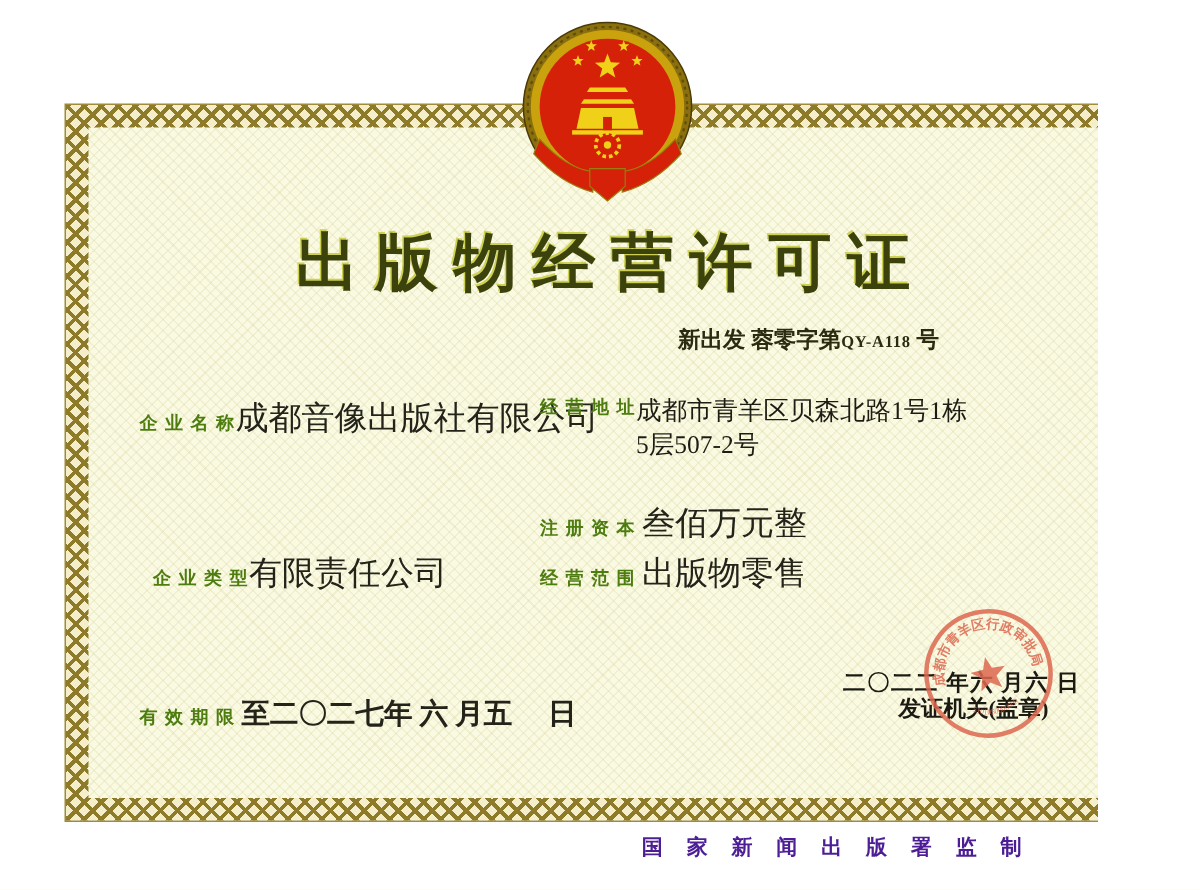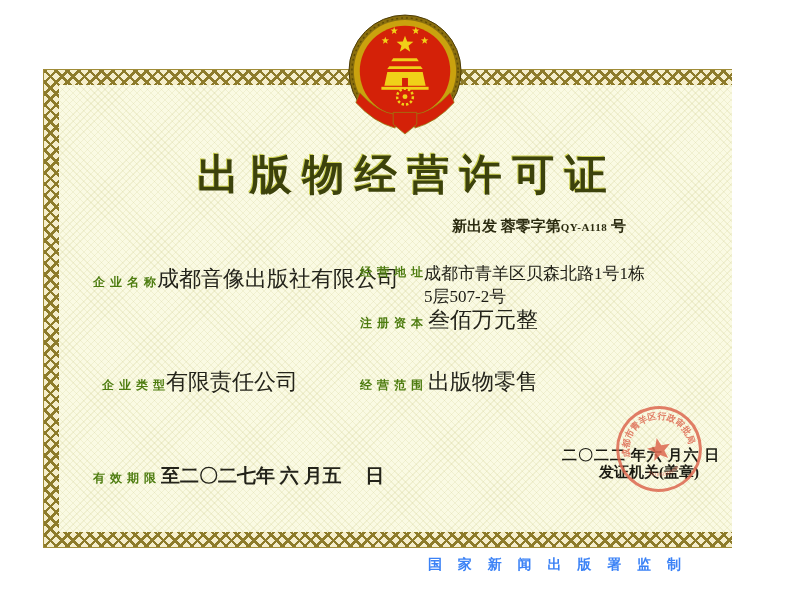--- a/index.html
+++ b/index.html
@@ -22,34 +22,34 @@
   .serial{position:absolute;top:217px;right:106px;z-index:2;font-weight:bold;color:#2b2b10;
           font-size:15px;white-space:pre;margin-left:24px;}
   .serial .code{font-size:11px;letter-spacing:.5px;}
   .field{position:absolute;white-space:pre;z-index:2;}
   .label{font-size:12px;font-weight:bold;letter-spacing:1px;color:#4d7c0f;}
   .value{font-size:22px;color:#23231a;}
   .addr{display:inline-block;vertical-align:top;font-size:17px;line-height:23px;white-space:pre;}
   #f-name{left:93px;top:264px}
   #f-addr{left:360px;top:262px}
   #f-legal{left:93px;top:319px}
-  #f-capital{left:360px;top:305px}
+  #f-capital{left:360px;top:334px}
   #f-type{left:102px;top:367px}
   #f-scope{left:360px;top:367px}
   #f-valid{left:93px;top:463px}
   #f-valid .value{font-size:19px;font-weight:bold;}
   .issuer{position:absolute;left:599px;top:436px;z-index:2;font-size:15px;font-weight:bold;
           white-space:pre;color:#1a1a12;margin-top:27px;}
   .issue-date{position:absolute;left:562px;top:446px;z-index:2;font-size:15px;letter-spacing:1px;
           white-space:pre;color:#1a1a12;font-weight:bold;}
   .seal{position:absolute;left:612px;top:402px;width:94px;height:94px;z-index:3;
         transform:rotate(-12deg);opacity:.85;}
   .footer{position:absolute;right:45px;top:556px;z-index:1;
           font-family:"Liberation Sans",sans-serif;font-size:14px;font-weight:bold;
-          color:#3b82f6;letter-spacing:6px;white-space:pre;}
+          color:#4c1d95;letter-spacing:6px;white-space:pre;}
 </style>
 </head>
 <body>
 
 <div class="page">
 
   <div class="frame">
     <div class="inner"></div>
   </div>
 

